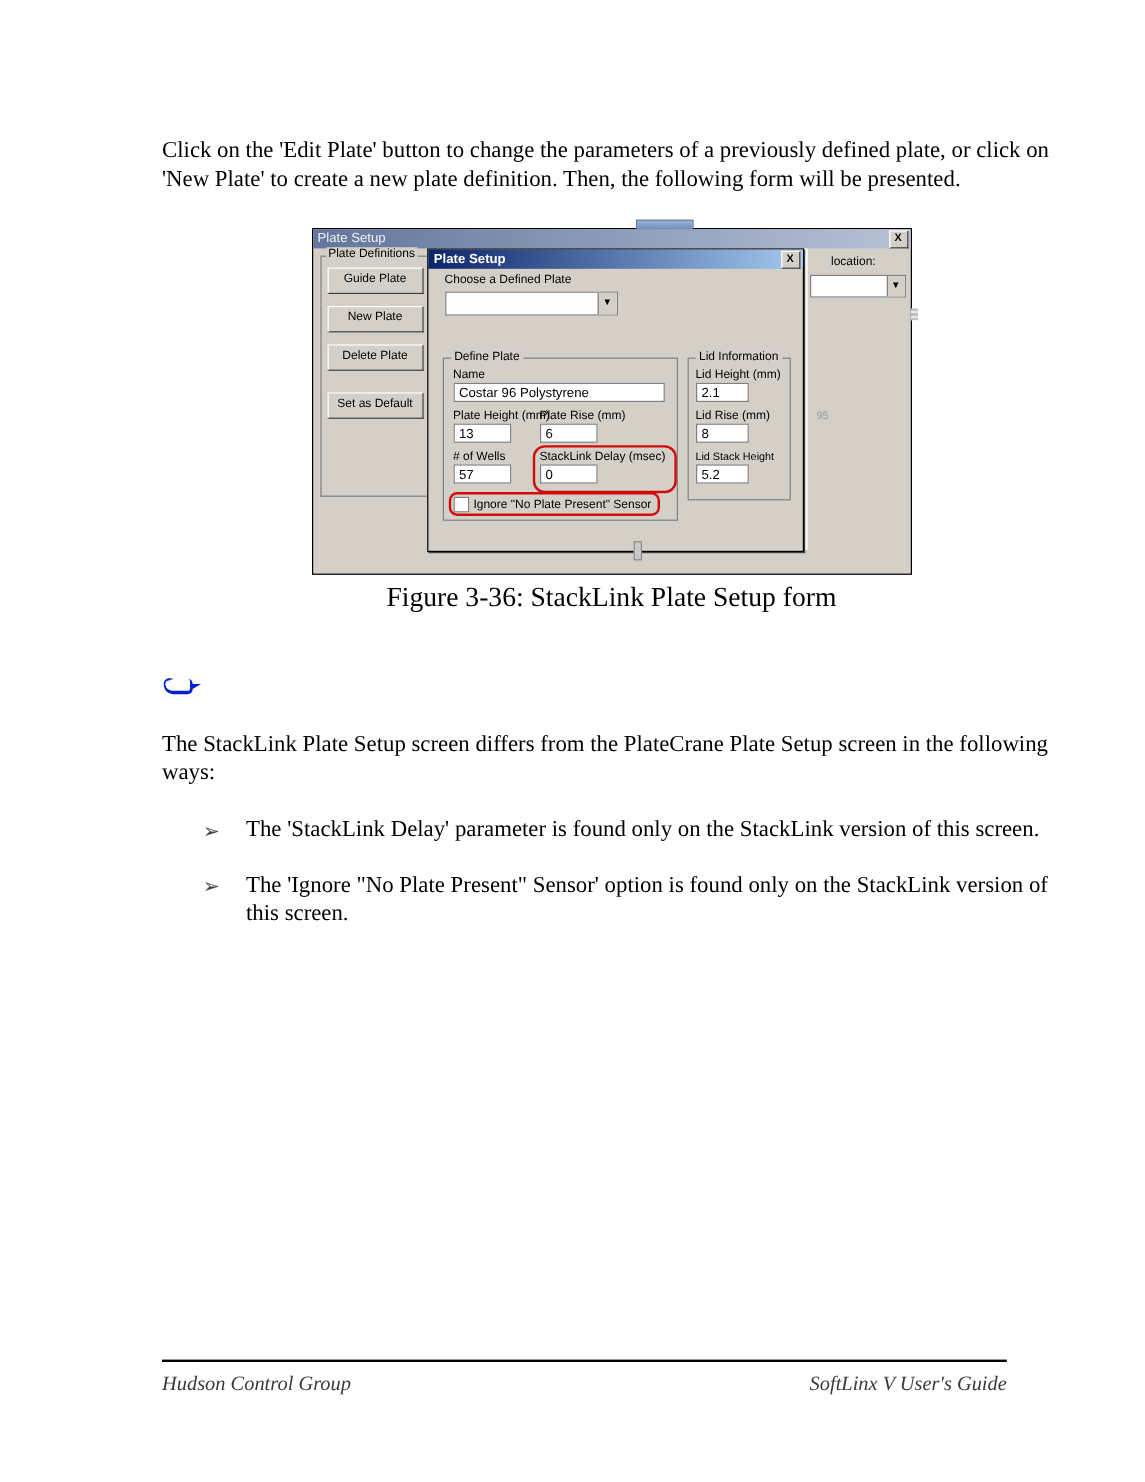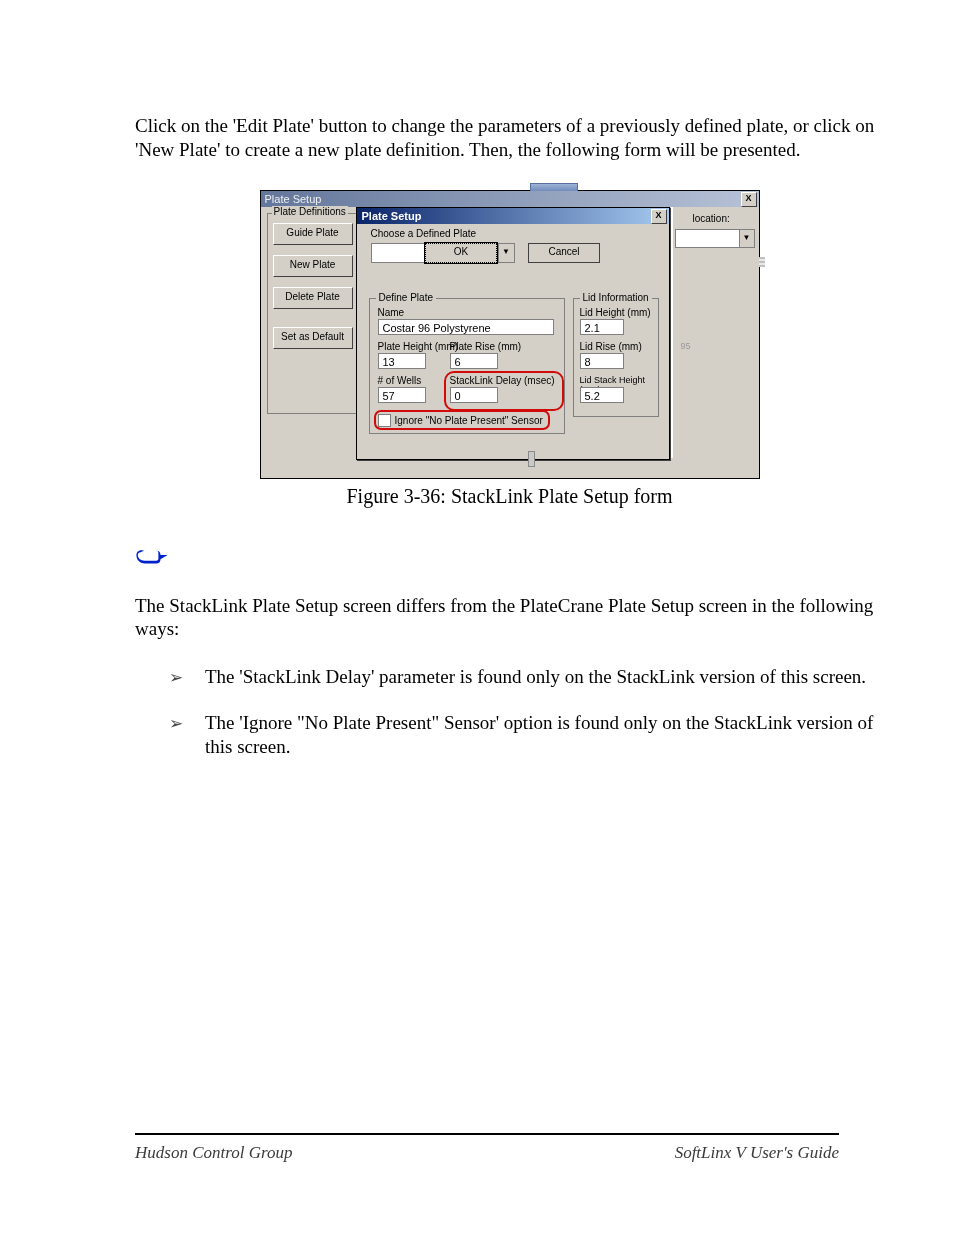--- a/index.html
+++ b/index.html
@@ -16,21 +16,21 @@
     box-sizing: border-box;
     padding: 95px 70px 60px 135px;
   }
   .intro {
     font-size: 19px;
     line-height: 1.25;
     margin-bottom: 28px;
   }
   .figure-wrap {
     width: 500px;
-    margin: 0 auto 34px auto;
+    margin: 0 auto 46px auto;
   }
   .figure {
     width: 500px;
     height: 289px;
     position: relative;
     background: #d4d0c8;
     border: 1px solid #000;
     box-sizing: border-box;
     font-family: Tahoma, Arial, sans-serif;
     font-size: 11px;
@@ -221,21 +221,21 @@
     color: #9a9a9a;
   }
   .right-edge-bars {
     position: absolute;
     right: -6px; top: 50px;
     width: 6px; height: 10px;
     background: repeating-linear-gradient(#c0c0c0 0 2px,#e8e8e8 2px 4px);
   }
   .caption {
     text-align: center;
-    font-size: 20px;
+    font-size: 23px;
     margin-top: 6px;
   }
   .note-row {
     display: flex;
     align-items: flex-start;
     gap: 18px;
     margin: 18px 0 24px 0;
     flex-direction: column;
   }
   .hand-icon {
@@ -368,24 +368,20 @@
             <span class="field-lbl" style="position:absolute;left:6px;top:8px">Lid Height (mm)</span>
             <div class="txt" style="position:absolute;left:6px;top:20px;width:44px">2.1</div>
 
             <span class="field-lbl" style="position:absolute;left:6px;top:42px">Lid Rise (mm)</span>
             <div class="txt" style="position:absolute;left:6px;top:54px;width:44px">8</div>
 
             <span class="field-lbl" style="position:absolute;left:6px;top:76px;font-size:9px">Lid Stack Height (mm)</span>
             <div class="txt" style="position:absolute;left:6px;top:88px;width:44px">5.2</div>
           </div>
 
-          <div class="btn-row">
-            <span class="dlg-btn default">OK</span>
-            <span class="dlg-btn">Cancel</span>
-          </div>
         </div>
       </div>
 
       <div class="vbar"></div>
     </div>
 
     <div class="caption">Figure 3-36:  StackLink Plate Setup form</div>
   </div>
 
   <div class="note-row">

